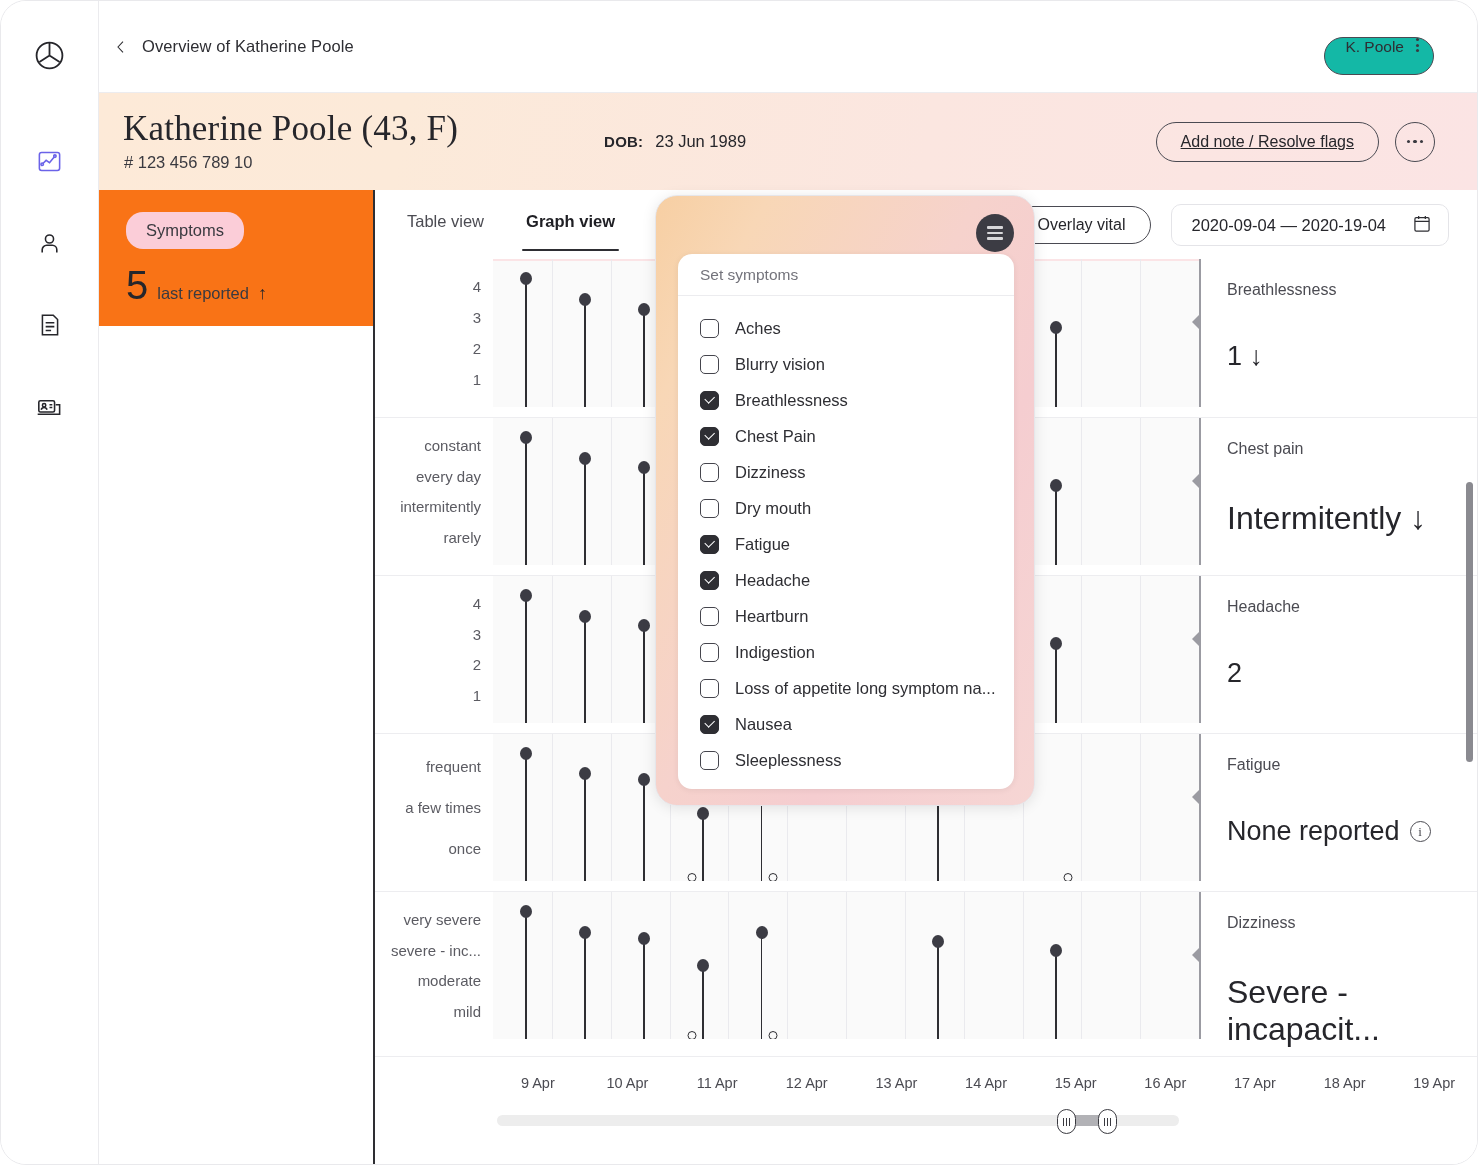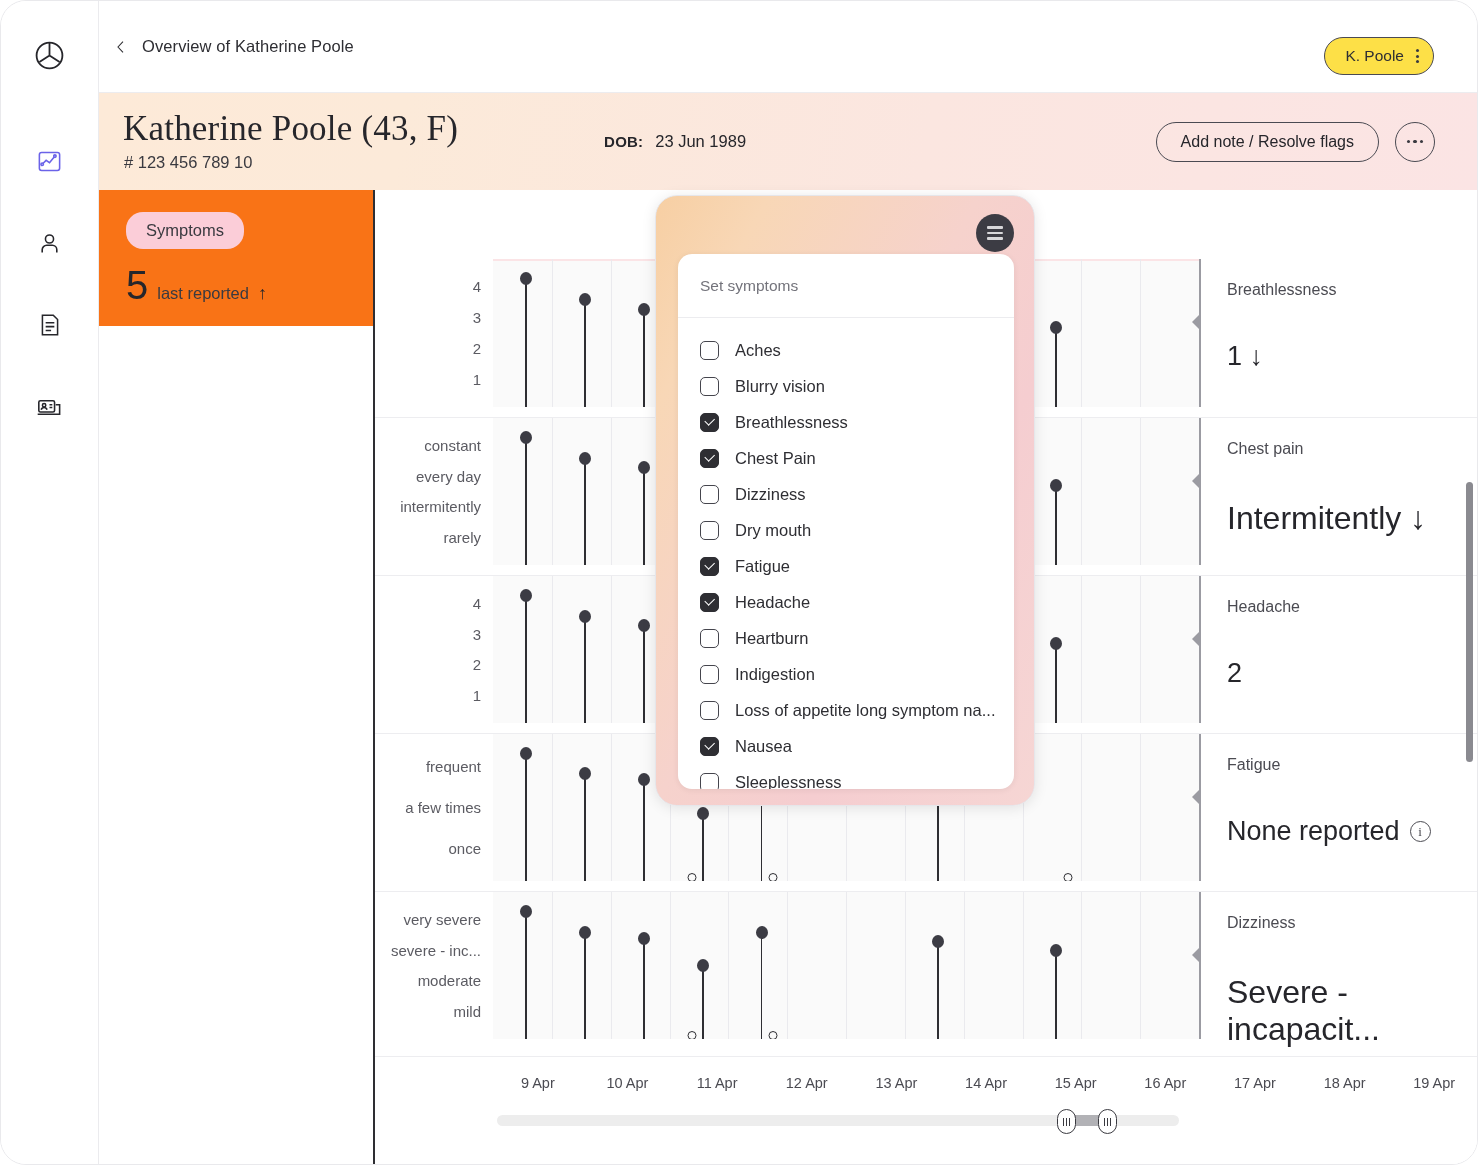--- a/index.html
+++ b/index.html
@@ -40,22 +40,22 @@
     border-bottom: 1px solid #ececef;
     display: flex; align-items: center;
   }
   .back-wrap { display:flex; align-items:center; gap: 13px; margin-left: 14px; cursor: pointer; }
   .chev-back { width: 16px; height: 16px; display:block; }
   .breadcrumb-text { font-size: 16.5px; color: #2e2e33; letter-spacing: .1px; }
   .user-pill {
     position: absolute; right: 45px; top: 36px;
     height: 38px; padding: 0 14px 0 20px;
     border: 1px solid #4a4a52; border-radius: 19px;
-    display: flex; align-items: center; gap: 12px;
-    font-size: 15.5px; color: #2e2e33; background: #fde047; cursor: pointer;
+    display: flex; gap: 12px;
+    font-size: 15.5px; color: #2e2e33; background: #14b8a6; cursor: pointer;
   }
   .kebab-v { display:flex; flex-direction: column; gap: 2.5px; align-items:center; }
   .kebab-v i { width: 3px; height: 3px; border-radius: 50%; background: #3a3a40; display:block; }
 
   
   .patient-hdr {
     position: absolute; left: 98px; top: 92px;
     width: 1380px; height: 97px;
     background: linear-gradient(100deg, #fdead8 0%, #fcead9 22%, #fbe6e0 60%, #fbe4e4 100%);
     display: flex; align-items: center;
@@ -70,20 +70,21 @@
   .p-left { display:flex; flex-direction: column; justify-content:center; }
   .dob-wrap { display:flex; align-items: baseline; gap: 12px; margin-left: 146px; }
   .dob-label { font-size: 15px; font-weight: 700; color: #26262b; letter-spacing:.2px; }
   .dob-val { font-size: 16.5px; color: #26262b; }
   .hdr-actions { position: absolute; right: 44px; display:flex; align-items:center; gap: 16px; }
   .btn-outline {
     height: 40px; padding: 0 24px; border-radius: 20px;
     border: 1px solid #4a4a52; background: transparent;
     font-size: 16px; color: #26262b; cursor: pointer;
     font-family: "Liberation Sans", sans-serif;
+    text-decoration: underline;
   }
   .btn-round {
     width: 40px; height: 40px; border-radius: 50%;
     border: 1px solid #4a4a52; background: transparent;
     display:flex; align-items:center; justify-content:center; gap:3px; cursor:pointer;
   }
   .btn-round i { width: 3.2px; height: 3.2px; border-radius:50%; background:#3a3a40; display:block; }
 
   
   .sum-panel {
@@ -210,21 +211,21 @@
     border: 1px solid #e6e6ea;
   }
   .popup-card {
     position:absolute; left: 22px; top: 58px;
     width: 336px; height: 535px;
     background:#fff; border-radius: 14px;
     box-shadow: 0 1px 6px rgba(0,0,0,.07);
     overflow:hidden;
   }
   .popup-hdr {
-    height: 64px; display:flex; align-items:center; padding-left: 22px;
+    height: 42px; display:flex; align-items:center; padding-left: 22px;
     border-bottom: 1px solid #ececef;
     font-size: 15.5px; color: #73737b;
   }
   .popup-list { padding: 14px 0 0 0; }
   .popup-item { height: 36px; display:flex; align-items:center; padding-left: 22px; gap: 16px; cursor:pointer; }
   .cbox {
     width: 19px; height: 19px; border-radius: 5px; flex:0 0 19px;
     border: 1.6px solid #45454d; background:#fff;
     display:flex; align-items:center; justify-content:center;
   }
@@ -339,20 +340,36 @@
     <div class="sum-pill">Symptoms</div>
     <div class="sum-metric">
       <span class="sum-num">5</span>
       <span class="sum-sub">last reported</span>
       <span class="sum-arrow">↑</span>
     </div>
   </div>
 
   <div class="main">
 
+    <div class="tabs">
+      <div class="tab">Table view</div>
+      <div class="tab active">Graph view</div>
+      <div class="tab-right">
+        <button class="btn-overlay">Overlay vital</button>
+        <div class="date-range">
+          <span class="date-range-txt">2020-09-04 — 2020-19-04</span>
+          <span>
+            <svg width="20" height="21" viewBox="0 0 24 24" fill="none" stroke="#2e2e33" stroke-width="1.5">
+              <rect x="3.5" y="5" width="17" height="16" rx="1.6"></rect>
+                <path d="M3.5 9.5h17M8 3v3.6M16 3v3.6"></path>
+            </svg>
+          </span>
+        </div>
+      </div>
+    </div>
 
     <div class="rows" id="rows">
         <div class="row">
           <div class="axis">
             <span>4</span>
             <span>3</span>
             <span>2</span>
             <span>1</span>
           </div>
           <div class="plot">

